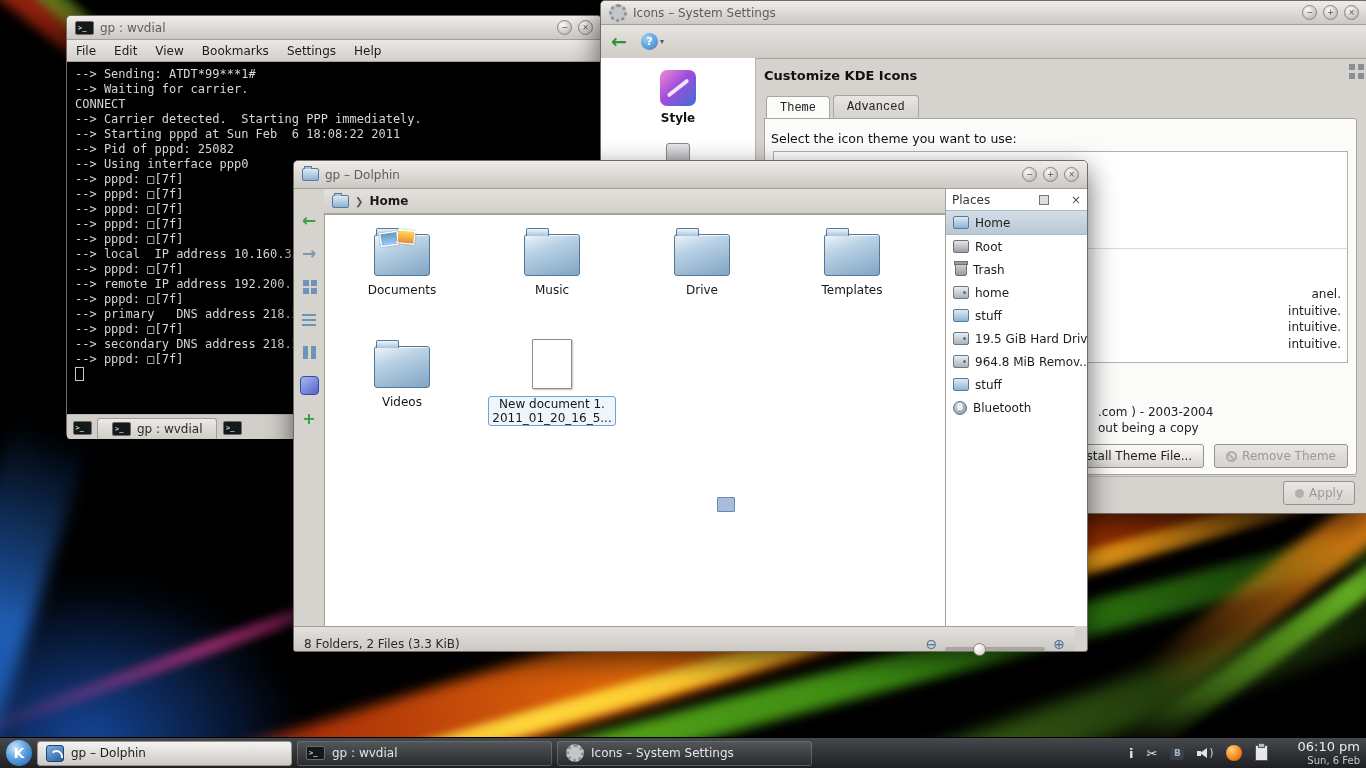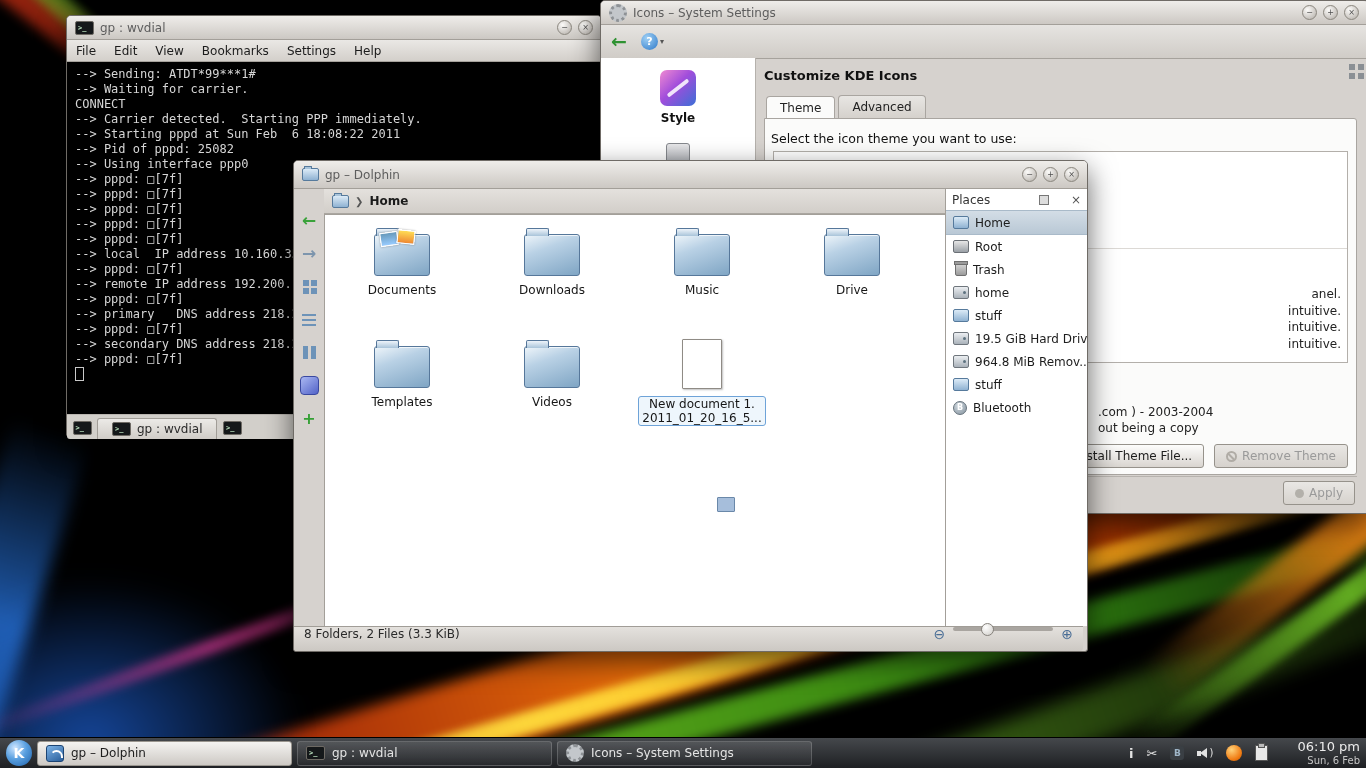--- a/index.html
+++ b/index.html
@@ -48,21 +48,21 @@
   .sssidebar{width:155px;background:#fff;border-right:1px solid #b5b1ac;display:flex;flex-direction:column;align-items:center;padding-top:12px;box-sizing:border-box;}
   .styleico{width:36px;height:36px;border-radius:7px;background:linear-gradient(135deg,#f08ad2 0%,#a14ddb 45%,#3b6fd6 100%);position:relative;}
   .styleico::after{content:"";position:absolute;left:5px;top:16px;width:26px;height:4px;background:rgba(255,255,255,.85);transform:rotate(-38deg);border-radius:2px;}
   .stylelabel{font-size:12px;font-weight:bold;margin-top:5px;color:#111;}
   .partialico{width:22px;height:20px;margin-top:18px;background:linear-gradient(#e8e8ea,#a9acb2);border:1px solid #84878c;border-radius:3px;}
   .sscontent{flex:1;position:relative;padding:10px 10px 0 8px;box-sizing:border-box;}
   .ssheading{font-size:13px;font-weight:bold;color:#111;}
   .overviewico{position:absolute;top:6px;right:12px;width:6px;height:6px;background:#8a8f94;
                box-shadow:9px 0 #8a8f94,0 9px #8a8f94,9px 9px #8a8f94;}
   .sstext{font-size:12.5px;margin:4px 0 0 2px;color:#111;}
-  .tabs{display:flex;margin:12px 0 0 2px;}
+  .tabs{display:flex;margin:12px 0 0 2px;font-family:Liberation Mono, monospace;}
   .tab{padding:4px 13px;font-size:12px;border:1px solid #a9a5a0;border-bottom:none;border-radius:4px 4px 0 0;
        background:linear-gradient(#e8e6e3,#d5d1cc);margin-right:3px;color:#222;}
   .tab.active{background:#fbfbfa;position:relative;top:1px;}
   .tabpanel{position:absolute;left:8px;right:10px;top:60px;bottom:38px;background:#fbfbfa;
             border:1px solid #a9a5a0;border-radius:0 3px 3px 3px;}
   .themelist{position:absolute;left:8px;right:8px;top:32px;height:210px;background:#fff;border:1px solid #b3afaa;}
   .themelist .div1{position:absolute;left:0;right:0;top:96px;border-top:1px solid #dcd9d5;}
   .fragments{position:absolute;right:6px;bottom:10px;text-align:right;font-size:12px;line-height:16.5px;color:#222;}
   .descline{position:absolute;font-size:12px;color:#222;left:333px;}
   .btnrow{position:absolute;right:8px;bottom:6px;display:flex;gap:10px;}
@@ -123,22 +123,22 @@
   .pl-item{display:flex;align-items:center;gap:6px;height:23px;padding:0 4px 0 7px;color:#1c1c1c;white-space:nowrap;overflow:hidden;}
   .pl-item.sel{background:linear-gradient(#d3dde6,#b9c8d5);border-top:1px solid #a9bac9;border-bottom:1px solid #a9bac9;}
   .pl-ic{width:14px;height:11px;flex:0 0 auto;}
   .pli-folder{background:linear-gradient(#dcebf7,#8fb2d2);border:1px solid #567a9c;border-radius:2px;}
   .pli-root{background:linear-gradient(#e6e6e6,#9aa0a6);border:1px solid #6b7076;border-radius:2px;}
   .pli-trash{width:10px;height:11px;background:linear-gradient(#d7d7d7,#9b9b9b);border:1px solid #6f6f6f;border-radius:1px 1px 2px 2px;position:relative;margin-left:2px;}
   .pli-trash::before{content:"";position:absolute;top:-3px;left:-2px;width:12px;height:2px;background:#9b9b9b;border:1px solid #6f6f6f;}
   .pli-drive{background:linear-gradient(#eceff2,#aab2ba);border:1px solid #6f767d;border-radius:2px;position:relative;}
   .pli-drive::after{content:"";position:absolute;right:2px;top:4px;width:3px;height:3px;border-radius:50%;background:#5d727f;}
   .pli-bt{width:12px;height:12px;border-radius:50%;background:radial-gradient(circle at 35% 30%,#cdd6dd,#8795a0);border:1px solid #66727c;color:#fff;font:bold 8px/12px "DejaVu Sans",sans-serif;text-align:center;}
-  .statusbar{position:absolute;left:0;right:4px;bottom:0;height:25px;background:linear-gradient(#e4e1dd,#ccc8c3);
-             border-top:1px solid #a19d97;border-radius:0 0 3px 3px;display:flex;align-items:flex-start;padding:0 10px;box-sizing:border-box;font-size:12px;color:#2a2a2a;}
+  .statusbar{position:absolute;left:0;right:12px;bottom:0;height:25px;background:linear-gradient(#e4e1dd,#ccc8c3);
+             border-top:1px solid #a19d97;border-radius:0 0 3px 3px;display:flex;align-items:flex-end;padding:0 10px;box-sizing:border-box;font-size:12px;color:#2a2a2a;}
   .zoomglyph{color:#4a6e96;font-size:14px;line-height:1;}
   .slider{width:100px;height:4px;background:#a9a5a0;border-radius:2px;position:relative;margin:0 8px;}
   .knob{position:absolute;left:28px;top:-4px;width:11px;height:11px;border-radius:50%;
         background:radial-gradient(circle at 35% 30%,#fff,#cfccc7);border:1px solid #86827c;}
   
   .taskbar{position:absolute;left:0;right:0;bottom:0;height:31px;z-index:60;display:flex;align-items:center;
            gap:5px;padding:0 6px;box-sizing:border-box;background:linear-gradient(#45484c,#1e2023);border-top:1px solid #000;}
   .kick{width:26px;height:26px;border-radius:50%;background:radial-gradient(circle at 35% 30%,#cfe6ff,#5aa0e0 45%,#1c5fa8);
         color:#fff;font:bold 14px/26px "DejaVu Sans",sans-serif;text-align:center;flex:0 0 auto;}
   .task{width:255px;height:25px;display:flex;align-items:center;gap:7px;padding:0 8px;box-sizing:border-box;
@@ -335,24 +335,20 @@
           <span class="crumbsep">❯</span>
           <span class="crumbtxt">Home</span>
         </div>
         <div class="view">
           <div class="cell">
             <div class="folder">
                 <span class="thumb th-a"></span>
                 <span class="thumb th-b"></span>
               </div>
             <div class="ilabel">Documents</div>
-          </div>
-          <div class="cell">
-            <div class="folder"></div>
-            <div class="ilabel">Downloads</div>
           </div>
           <div class="cell">
             <div class="folder"></div>
             <div class="ilabel">Music</div>
           </div>
           <div class="cell">
             <div class="folder"></div>
             <div class="ilabel">Drive</div>
           </div>
           <div class="cell">

